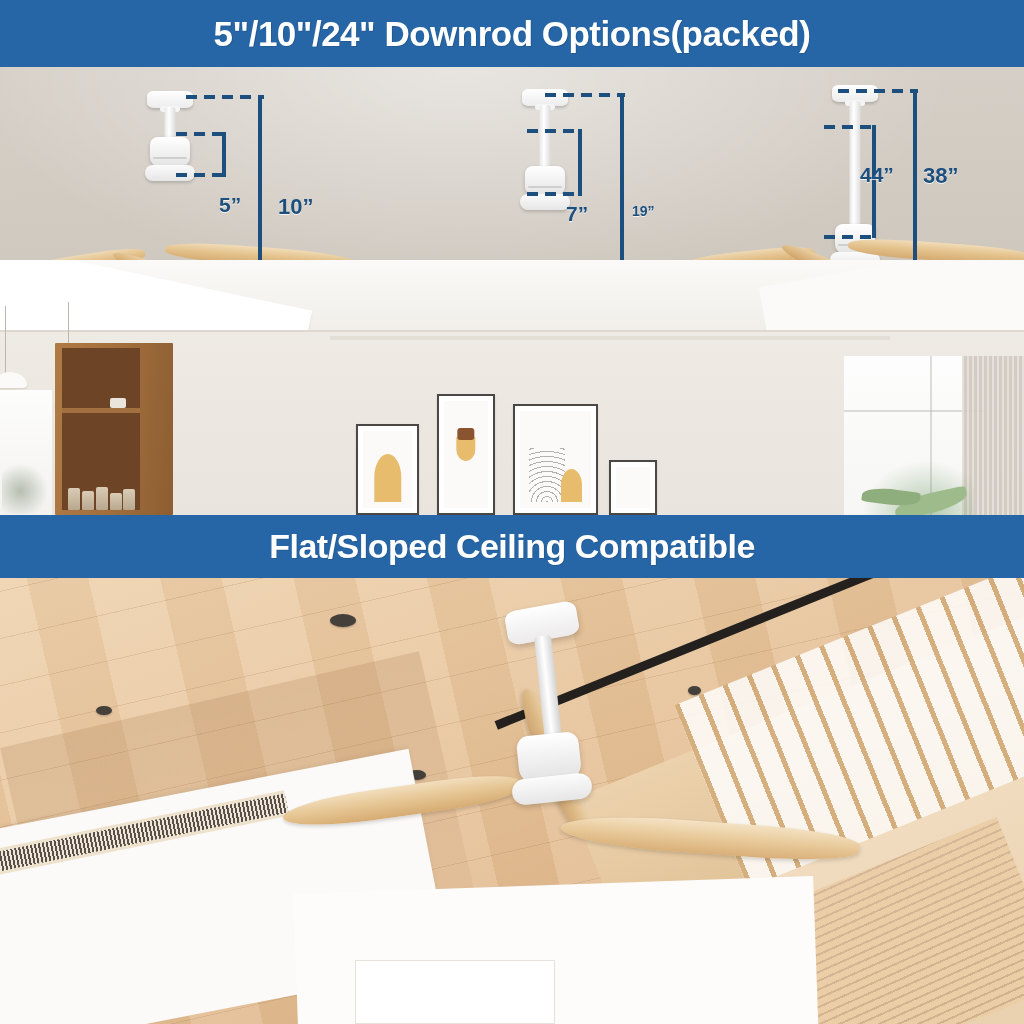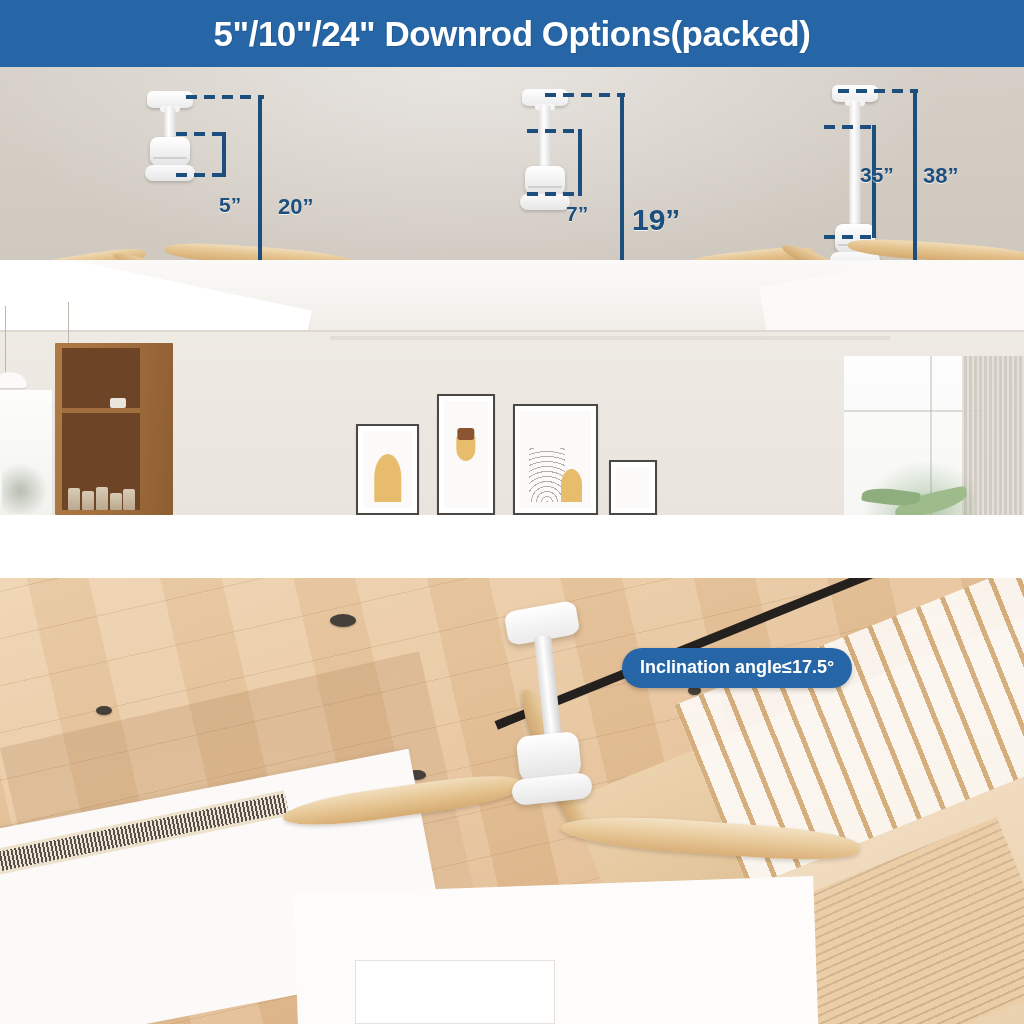--- a/index.html
+++ b/index.html
@@ -326,21 +326,21 @@
                 background:linear-gradient(180deg,#e9cfa4,#d9b179 60%,#caa067);
                 border-radius:50% 40% 40% 50%/60% 50% 50% 60%;"></div>
 
     <div class="dim-dash-h" style="left:186px; top:28px; width:78px;"></div>
     <div class="dim-dash-h" style="left:186px; top:203px; width:78px;"></div>
     <div class="dim-line-solid" style="left:258px; top:28px; width:4px; height:179px;"></div>
     <div class="dim-dash-h" style="left:176px; top:65px; width:50px;"></div>
     <div class="dim-dash-h" style="left:176px; top:106px; width:50px;"></div>
     <div class="dim-line-solid" style="left:222px; top:65px; width:4px; height:45px;"></div>
     <div class="dim-text" style="left:219px; top:126px; font-size:21px;">5”</div>
-    <div class="dim-text" style="left:278px; top:127px; font-size:22px;">20”</div>
+    <div class="dim-text" style="left:278px; top:127px; font-size:22px;">10”</div>
 
     <div class="fan" style="left:485px; top:22px; width:120px; height:160px;">
       <div class="canopy"></div>
       <div class="rod" style="top:16px; width:11px; height:63px;"></div>
       <div class="motor" style="top:77px;"></div>
       <div class="hub" style="top:105px;"></div>
     </div>
     <div class="blade fan" style="left:388px; top:219px; width:128px; height:17px; transform:rotate(-9deg);
                 background:linear-gradient(180deg,#efd9b4,#e3c08a 48%,#d3a96f);
                 border-radius:50% 40% 40% 50%/60% 50% 50% 60%;"></div>
@@ -351,21 +351,21 @@
                 background:linear-gradient(180deg,#e9cfa4,#d9b179 60%,#caa067);
                 border-radius:50% 40% 40% 50%/60% 50% 50% 60%;"></div>
 
     <div class="dim-dash-h" style="left:545px; top:26px; width:80px;"></div>
     <div class="dim-dash-h" style="left:538px; top:232px; width:88px;"></div>
     <div class="dim-line-solid" style="left:620px; top:26px; width:4px; height:210px;"></div>
     <div class="dim-dash-h" style="left:527px; top:62px; width:55px;"></div>
     <div class="dim-dash-h" style="left:527px; top:125px; width:55px;"></div>
     <div class="dim-line-solid" style="left:578px; top:62px; width:4px; height:67px;"></div>
     <div class="dim-text" style="left:566px; top:135px; font-size:21px;">7”</div>
-    <div class="dim-text" style="left:632px; top:136px; font-size:30px;">19”</div>
+    <div class="dim-text" style="left:632px; top:136px; font-size:14px;">19”</div>
 
     <div class="fan" style="left:795px; top:18px; width:120px; height:210px;">
       <div class="canopy"></div>
       <div class="rod" style="top:16px; width:11px; height:125px;"></div>
       <div class="motor" style="top:139px;"></div>
       <div class="hub" style="top:167px;"></div>
     </div>
     <div class="blade fan" style="left:680px; top:184px; width:135px; height:17px; transform:rotate(-6deg);
                 background:linear-gradient(180deg,#efd9b4,#e3c08a 48%,#d3a96f);
                 border-radius:50% 40% 40% 50%/60% 50% 50% 60%;"></div>
@@ -375,21 +375,21 @@
     <div class="blade fan" style="left:778px; top:192px; width:98px; height:15px; transform:rotate(24deg);
                 background:linear-gradient(180deg,#e9cfa4,#d9b179 60%,#caa067);
                 border-radius:50% 40% 40% 50%/60% 50% 50% 60%;"></div>
 
     <div class="dim-dash-h" style="left:838px; top:22px; width:80px;"></div>
     <div class="dim-dash-h" style="left:830px; top:198px; width:88px;"></div>
     <div class="dim-line-solid" style="left:913px; top:22px; width:4px; height:180px;"></div>
     <div class="dim-dash-h" style="left:824px; top:58px; width:52px;"></div>
     <div class="dim-dash-h" style="left:824px; top:168px; width:52px;"></div>
     <div class="dim-line-solid" style="left:872px; top:58px; width:4px; height:113px;"></div>
-    <div class="dim-text" style="left:860px; top:96px; font-size:21px;">35”</div>
+    <div class="dim-text" style="left:860px; top:96px; font-size:21px;">44”</div>
     <div class="dim-text" style="left:923px; top:96px; font-size:22px;">38”</div>
 
     <div class="room">
       <div class="soffit"></div>
       <div class="slope-left"></div>
       <div class="slope-right"></div>
       <div class="soffit-edge"></div>
       <div class="wall"></div>
       <div class="wall-trim"></div>
 
@@ -439,20 +439,23 @@
       <div class="win-mull" style="right:92px; top:96px; width:2px; height:159px;"></div>
       <div class="win-mull" style="right:40px; top:150px; width:140px; height:2px;"></div>
       <div class="curtain"></div>
       <div class="palm"></div>
       <div class="palm-leaf" style="right:56px; bottom:2px; width:74px; height:20px; transform:rotate(-12deg);"></div>
       <div class="palm-leaf" style="right:104px; bottom:10px; width:58px; height:16px; transform:rotate(8deg);
                   background:#8fae7e;"></div>
     </div>
   </div>
 
+  <div class="banner" id="banner-mid">
+    <div class="banner-title">Flat/Sloped Ceiling Compatible</div>
+  </div>
 
   <div class="scene-bot">
     <div class="wood-plank-field"></div>
     <div class="wood-shade-left"></div>
 
     <div class="recessed" style="left:330px; top:36px; width:26px; height:13px;"></div>
     <div class="recessed" style="left:96px;  top:128px; width:16px; height:9px;"></div>
     <div class="recessed" style="left:688px; top:108px; width:13px; height:9px;"></div>
     <div class="recessed" style="left:676px; top:218px; width:14px; height:9px;"></div>
     <div class="recessed" style="left:408px; top:192px; width:18px; height:10px;"></div>
@@ -484,17 +487,14 @@
                 z-index:3;"></div>
     <div class="fb-blade" style="left:560px; top:244px; width:300px; height:32px; transform:rotate(4deg);
                 background:linear-gradient(180deg,#f4e2c4,#e9cb9c 48%,#d9af78);
                 z-index:3;"></div>
     <div class="fb-blade" style="left:432px; top:238px; width:150px; height:26px; transform:rotate(68deg);
                 transform-origin:right center;
                 background:linear-gradient(180deg,#edd6b0,#dcb884 55%,#cca472);
                 z-index:2;"></div>
   </div>
 
-  <div class="badge">
-    <span>Inclination angle≤17.5°</span>
-  </div>
 
 </div>
 
 </body></html>

